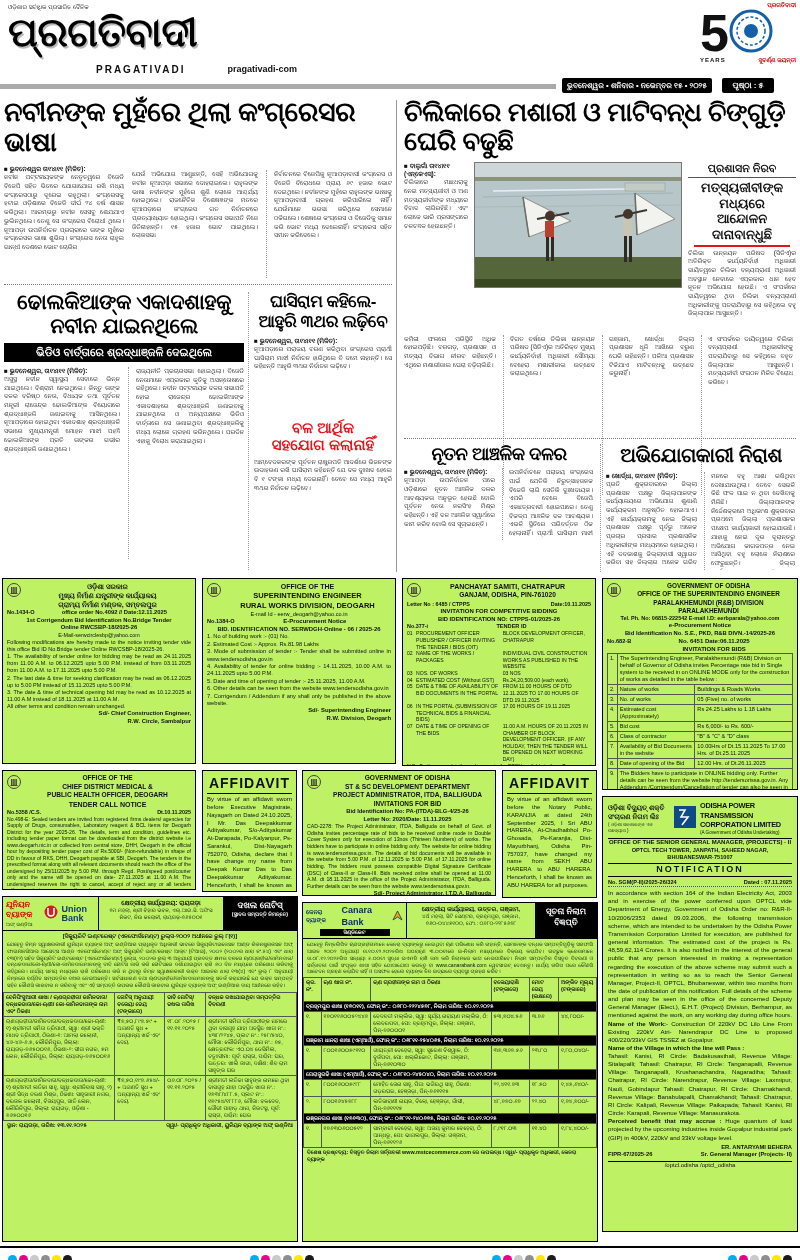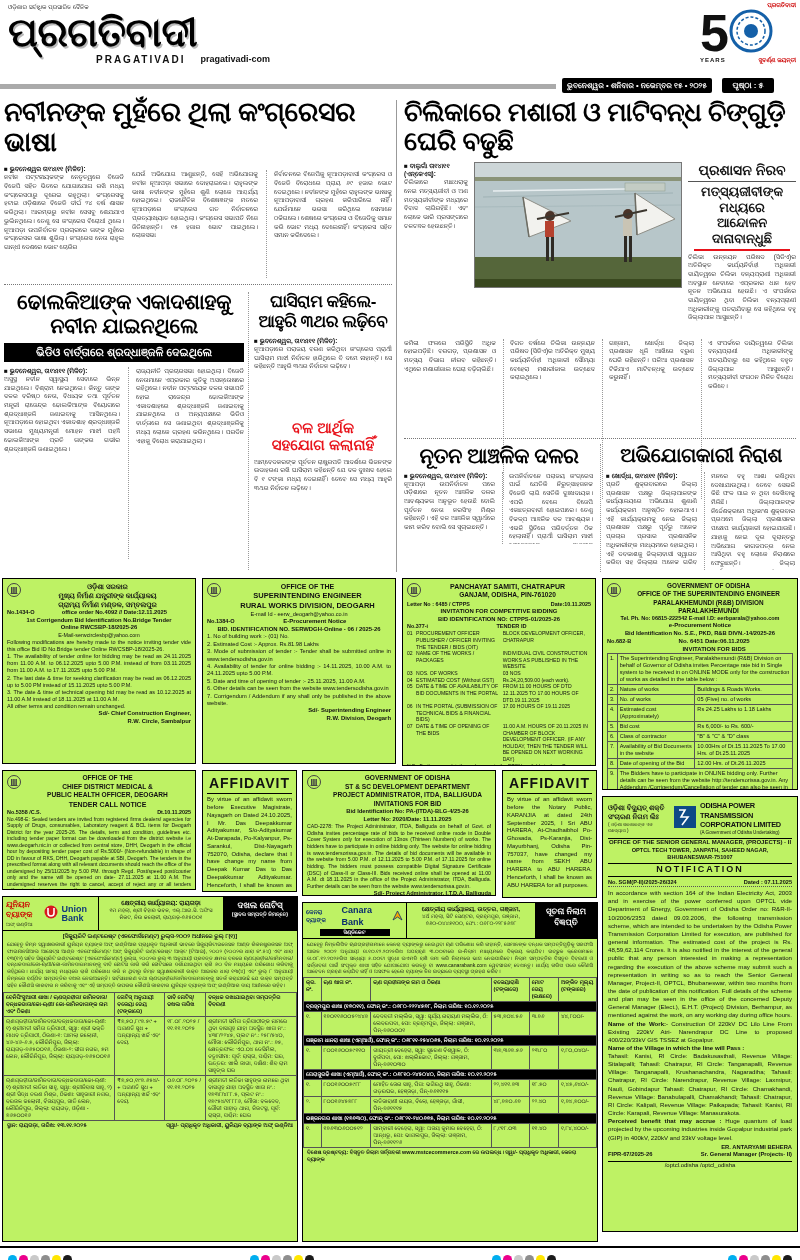--- a/index.html
+++ b/index.html
@@ -25,21 +25,21 @@
   .vdash { border-left:1px dotted #999; }
 </style>
 </head>
 <body>
 
 <div id="page">
 
   <div class="abs" style="left:8px;top:4px;width:330px;">
     <div style="font-size:6px;">ଓଡ଼ିଶାର ସର୍ବାଧିକ ପ୍ରସାରିତ ଦୈନିକ</div>
     <div class="headline" style="font-size:40px;line-height:1.05;text-shadow:1.5px 1.5px 0 #bbb;">ପ୍ରଗତିବାଦୀ</div>
-    <div style="display:flex;gap:15px;margin-top:1px;padding-left:88px;">
+    <div style="display:flex;gap:42px;margin-top:11px;padding-left:88px;">
       <span class="b" style="font-size:10px;letter-spacing:2px;">PRAGATIVADI</span>
       <span class="b" style="font-size:9px;">pragativadi-com</span>
     </div>
   </div>
 
 
   <div class="abs" style="left:700px;top:2px;width:96px;height:74px;">
     <div class="rt" style="font-size:6px;color:#c00;font-weight:bold;">ପ୍ରଗତିବାଦୀ</div>
     <div style="display:flex;align-items:center;">
       <span style="font-size:52px;font-weight:900;line-height:0.9;">5</span>
@@ -137,21 +137,21 @@
           <polygon points="160,30 200,56 162,72" fill="#f2f2ee" stroke="#8e8e86" stroke-width="1"></polygon>
           <line x1="160" y1="30" x2="162" y2="72" stroke="#6d6d64" stroke-width="1.5"></line>
           <rect x="148" y="56" width="9" height="17" fill="#c9c4b4"></rect>
           <rect x="149" y="73" width="3" height="26" fill="#2e2a24"></rect>
           <rect x="154" y="73" width="3" height="26" fill="#2e2a24"></rect>
           <circle cx="153" cy="51" r="5" fill="#4a3328"></circle>
           <line x1="140" y1="54" x2="172" y2="47" stroke="#3c372f" stroke-width="2"></line>
         </svg>
       </div>
       <div style="width:108px;">
-        <div class="ct b" style="font-size:14px;">ପ୍ରଶାସନ ନିରବ</div>
+        <div class="ct b" style="font-size:11px;">ପ୍ରଶାସନ ନିରବ</div>
         <div style="border-top:1px solid #555;margin:2px 0;"></div>
         <div class="ct b" style="font-size:13px;line-height:1.2;">
           <div>ମତ୍ସ୍ୟଜୀବୀଙ୍କ ମଧ୍ୟରେ</div>
           <div>ଆନ୍ଦୋଳନ ଦାନାବାନ୍ଧୁଛି</div>
         </div>
         <div style="height:2px;background:#e8131b;margin:2px 6px;"></div>
         <div class="body-tx t body-txt jt" style="height:80px;">ଚିଲିକା ଉନ୍ନୟନ ପରିଷଦ (ସିଡିଏ)ର ଅତିରିକ୍ତ କାର୍ଯ୍ୟନିର୍ବାହୀ ଅଧିକାରୀ ଦାୟିତ୍ୱରେ ଚିଲିକା ବନ୍ୟପ୍ରାଣୀ ଅଧିକାରୀ ଅବସ୍ଥାନ ନେବାରେ ଏପ୍ରକାର ଧାନ ହେବ ନୂତନ ଅଭିଯୋଗ ହେଉଛି। ଏ ସଂପର୍କରେ ଦାୟିତ୍ୱରେ ଥିବା ଚିଲିକା ବନ୍ୟପ୍ରାଣୀ ଅଧିକାରୀଙ୍କୁ ପଚରାଯିବାରୁ ସେ କହିଥିଲେ ବହୁ ଜିଲ୍ଲାପାଳ ଆସୁଛନ୍ତି।</div>
       </div>
     </div>
     <div style="display:flex;gap:7px;margin-top:6px;">
@@ -159,21 +159,21 @@
       <div class="body-txt jt vdash" style="width:92px;height:160px;padding-left:6px;">ବିଗତ ବର୍ଷରେ ଚିଲିକା ଉନ୍ନୟନ ପରିଷଦ (ସିଡିଏ)ର ଅତିରିକ୍ତ ମୁଖ୍ୟ କାର୍ଯ୍ୟନିର୍ବାହୀ ଅଧିକାରୀ ସୌମ୍ୟା ବେହେରା ମଶାରୀଜାଲ ଉଚ୍ଛେଦ କରାଇଥିଲେ।</div>
       <div class="body-txt jt vdash" style="width:92px;height:160px;padding-left:6px;">ଗଞ୍ଜାମ, ଖୋର୍ଦ୍ଧା ଜିଲ୍ଲା ପ୍ରଶାସନ ଧୂଳି ଆଖିରେ ବରୁଣ ଘେରି ରହିଛନ୍ତି। ପଳିଆ ପ୍ରଶାସନ ଟିକିଯାଏ ମାଟିବନ୍ଧକୁ ଉଚ୍ଛେଦ କରୁନାହିଁ।</div>
       <div class="body-txt jt vdash" style="width:92px;height:160px;padding-left:6px;">ଏ ସଂପର୍କରେ ଦାୟିତ୍ୱରେ ଚିଲିକା ବନ୍ୟପ୍ରାଣୀ ଅଧିକାରୀଙ୍କୁ ପଚରାଯିବାରୁ ସେ କହିଥିଲେ ବହୁତ ଜିଲ୍ଲାପାଳ ଆସୁଛନ୍ତି। ମତ୍ସ୍ୟଜୀବୀ ସଂଗଠନ ମିଳିତ ବିରୋଧ କରିବେ।</div>
     </div>
   </div>
 
   <div class="abs dot-h" style="left:404px;top:438px;width:392px;"></div>
   <div class="abs" style="left:600px;top:444px;width:1px;height:128px;border-left:1px dotted #999;"></div>
 
   <div class="abs" style="left:404px;top:444px;width:190px;">
-    <div class="headline ct" style="font-size:21px;line-height:1.12;">
+    <div class="headline ct" style="font-size:18px;line-height:1.12;">
       <div>ନୂତନ ଆଞ୍ଚଳିକ ଦଳର</div>
     </div>
     <div style="display:flex;gap:7px;margin-top:4px;">
       <div style="width:91px;">
         <div class="byline">■ ଭୁବନେଶ୍ୱର, ତା୧୪ା୧୧ (ମିଳିତ):</div>
         <div class="body-txt jt" style="height:60px;">ନୂଆପଡ଼ା ଉପନିର୍ବାଚନ ପରେ ଓଡ଼ିଶାରେ ନୂତନ ଆଞ୍ଚଳିକ ଦଳର ଆବଶ୍ୟକତା ଅନୁଭୂତ ହେଉଛି ବୋଲି ପୂର୍ବତନ ନେତା ନରସିଂହ ମିଶ୍ର କହିଛନ୍ତି। ଏହି ଦଳ ଆଞ୍ଚଳିକ ସ୍ୱାର୍ଥରେ କାମ କରିବ ବୋଲି ସେ ସୂଚାଇଛନ୍ତି।</div>
       </div>
       <div class="body-txt jt vdash" style="width:91px;height:72px;padding-left:6px;">ଉପନିର୍ବାଚନେ ପରାଜୟ କଂଗ୍ରେସ ପାଇଁ ଯେତିକି ନିରୁତ୍ସାହଜନକ ବିଜେଡି ଲାଗି ସେତିକି ଦୁଃଖଦାୟକ। ଏପରି ବେଳେ ବିଜେପି ଏକଛତ୍ରବାଦୀ ହୋଇପାରେ। ତେଣୁ ବିକଳ୍ପ ଆଞ୍ଚଳିକ ଦଳ ଆବଶ୍ୟକ। ଏଭଳି ସ୍ଥିତିରେ ପରିବର୍ତ୍ତନ ଠିକ ହେଲାନାହିଁ। ପ୍ରାର୍ଥୀ ଘାସିରାମ ମାଝୀ ଯେତେବେଳେ ଅଣ୍ଟାଳୁ ସେହେଉଥିଲେ ସଙ୍ଗଠନ। ଏଭଳି ସ୍ଥିତିରେ ପରିବର୍ତ୍ତନକୁ ସ୍ୱାଗତ କରିବା ଦ୍ୱାର ନାହିଁ।</div>
     </div>
   </div>

